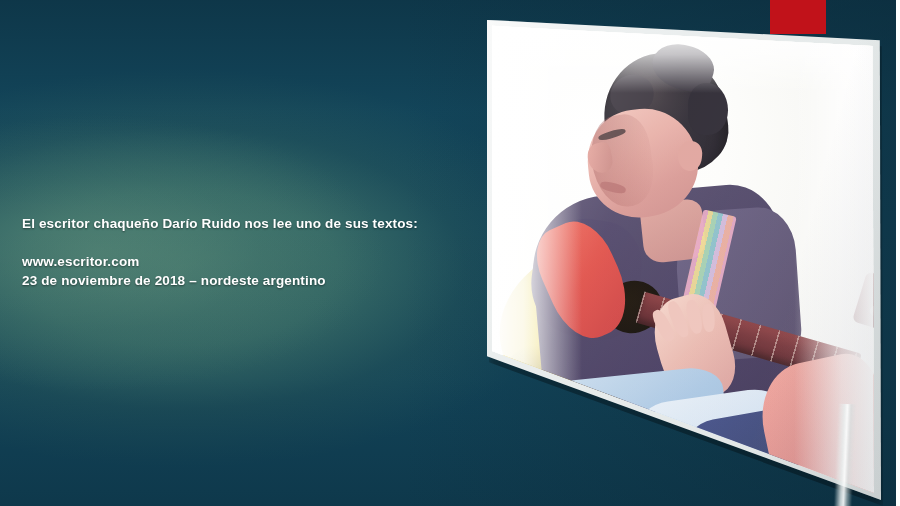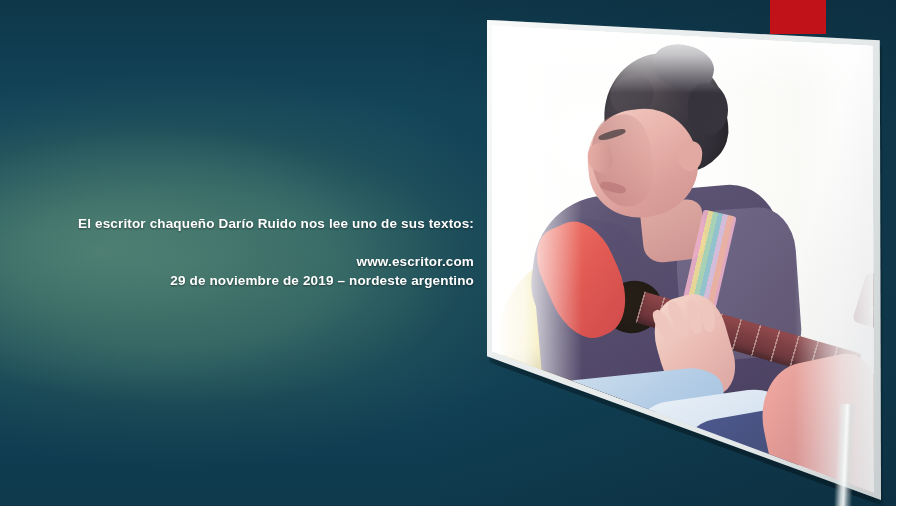--- a/index.html
+++ b/index.html
@@ -5,21 +5,20 @@
   * { margin:0; padding:0; box-sizing:border-box; }
   html, body {
     width:900px; height:506px; overflow:hidden;
     font-family:"Liberation Sans", sans-serif;
   }
   #slide {
     position:relative;
     width:896px; height:506px;
     background:#404040;
     overflow:hidden;
-    text-align:right;
   }
   
   .bg-base {
     position:absolute; inset:0;
     background:#13465b;
   }
   .bg-green {
     position:absolute; inset:0;
     background:
       radial-gradient(ellipse 55% 48% at 20% 53%,
@@ -472,16 +471,16 @@
       <div class="photo-gloss"></div>
     </div>
   </div>
 
   <div class="streak"></div>
 
   <div id="caption">
     <div class="cap-line">El escritor chaqueño Darío Ruido nos lee uno de sus textos:</div>
     <div class="gap"></div>
     <div class="cap-line">www.escritor.com</div>
-    <div class="cap-line">29 de noviembre de 2019 – nordeste argentino</div>
+    <div class="cap-line">23 de noviembre de 2018 – nordeste argentino</div>
   </div>
 
 </div>
 
 </body></html>

